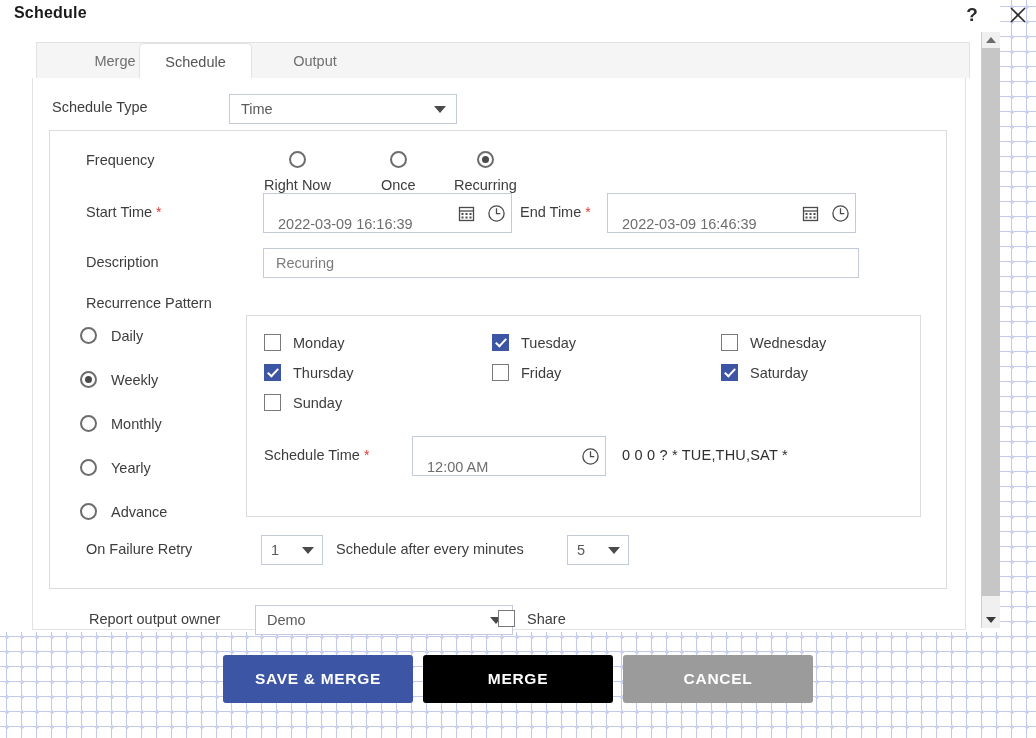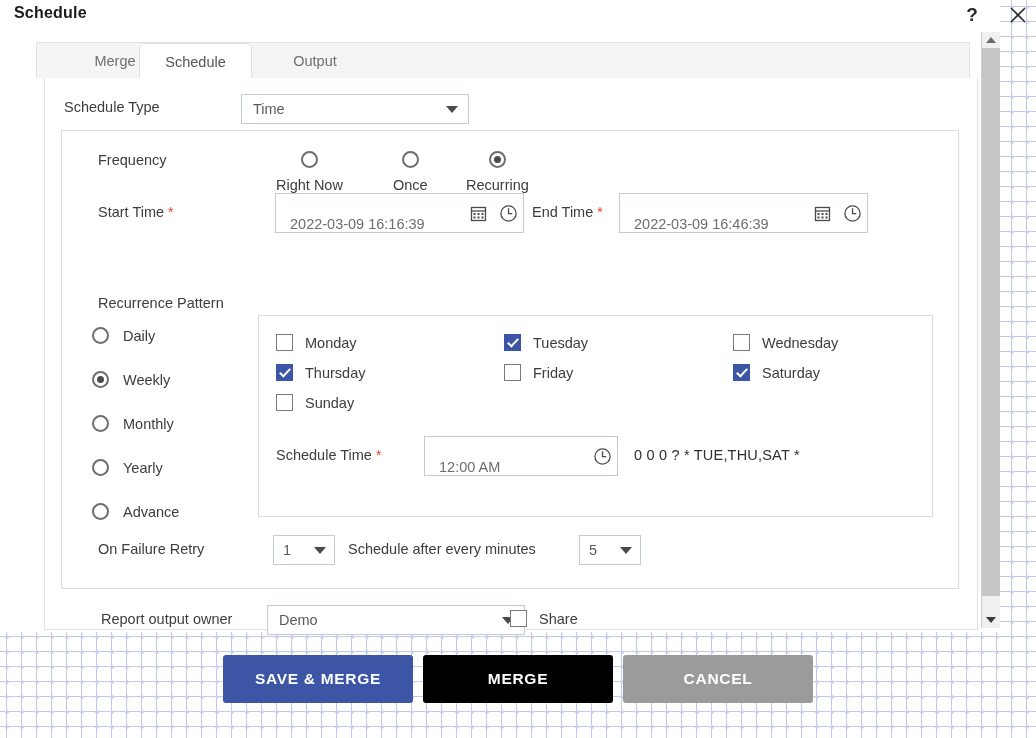--- a/index.html
+++ b/index.html
@@ -90,21 +90,21 @@
     background:#ffffff;color:#555;
     border:1px solid #e2e2e2;border-bottom:none;
     border-top-left-radius:5px;border-top-right-radius:5px;
     height:37px;
   }
   #tab-merge{left:28px;width:100px;}
   #tab-schedule{left:102px;width:113px;}
   #tab-output{left:228px;width:100px;}
 
   #tabpanel{
-    position:absolute;left:44px;top:78px;width:934px;height:552px;
+    position:absolute;left:32px;top:78px;width:934px;height:552px;
     background:#ffffff;border:1px solid #e2e2e2;border-top:none;
     box-sizing:border-box;
   }
 
   
   .lbl{color:#3d3d3d;font-size:14.5px;}
   .req{color:#e53935;font-size:14px;}
 
   .select-box{
     box-sizing:border-box;
@@ -322,20 +322,26 @@
           </span>
           <span class="dt-ic">
             <svg width="19" height="19" viewBox="0 0 19 19">
                 <circle cx="9.5" cy="9.5" r="7.6" fill="none" stroke="#4a4a4a" stroke-width="1.3"></circle>
                 <path d="M9.5 5 L9.5 9.7 L12.6 9.7" fill="none" stroke="#4a4a4a" stroke-width="1.3" stroke-linecap="square"></path>
               </svg>
           </span>
         </div>
       </div>
 
+      <div id="row-desc" style="height:30px;">
+        <div class="lbl" id="lbl-desc">Description</div>
+        <div class="text-box" id="fld-desc">
+          <span>Recuring</span>
+        </div>
+      </div>
 
       <div class="lbl" id="lbl-recpattern">Recurrence Pattern</div>
 
       <div id="radio-list">
         <div class="rp-opt" id="rp-0">
           <span class="radio"></span>
           <span>Daily</span>
         </div>
         <div class="rp-opt" id="rp-1">
           <span class="radio on"></span>

